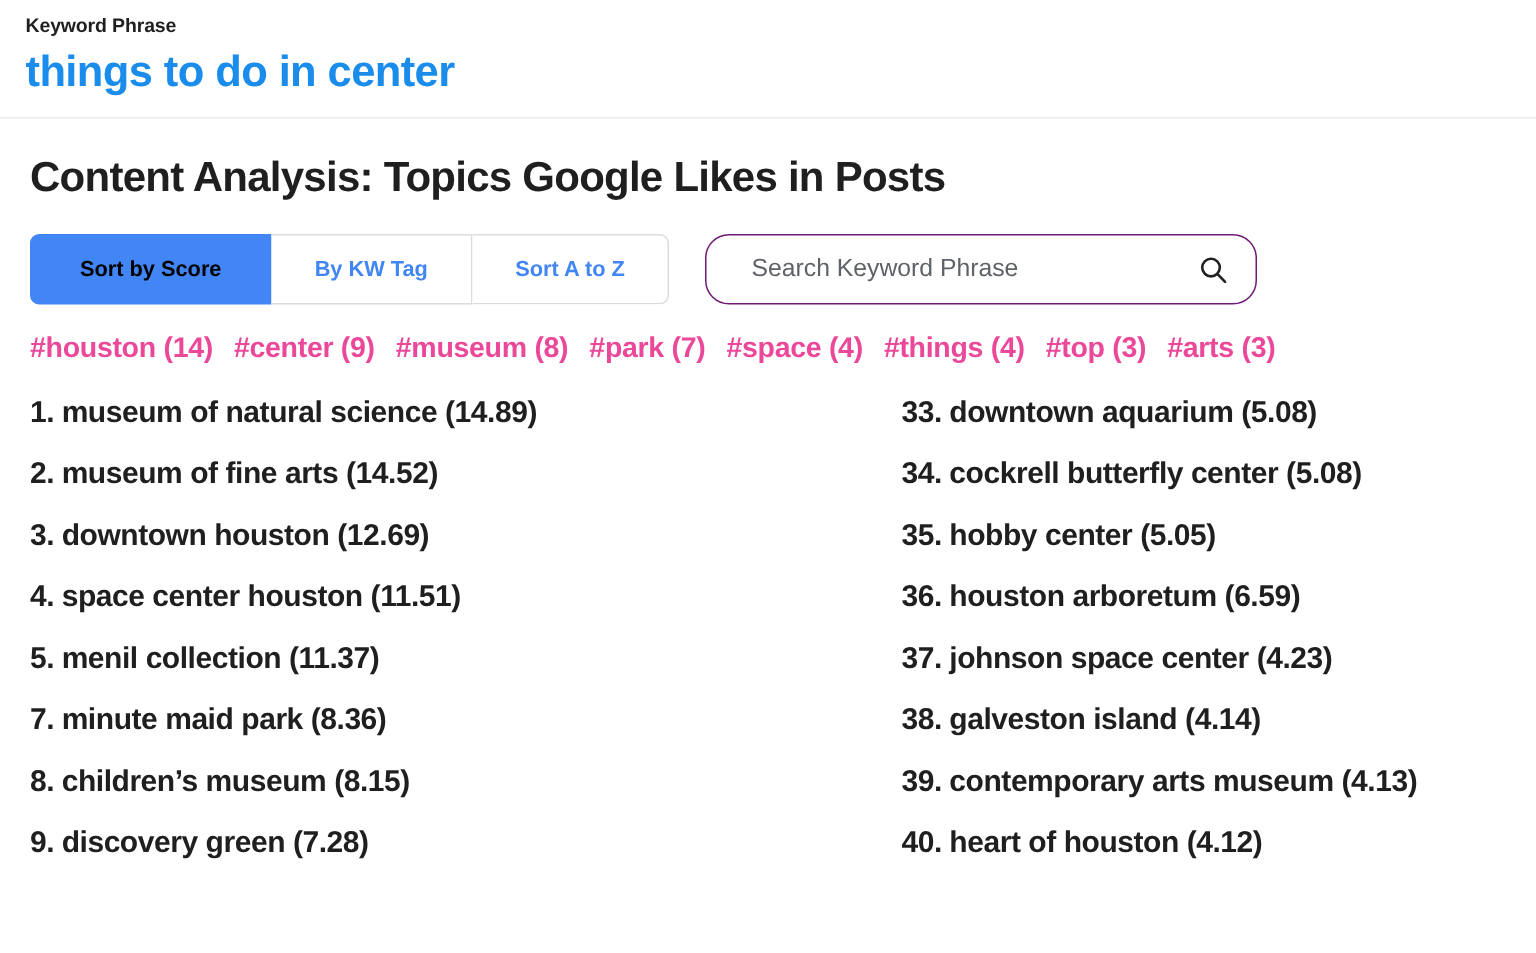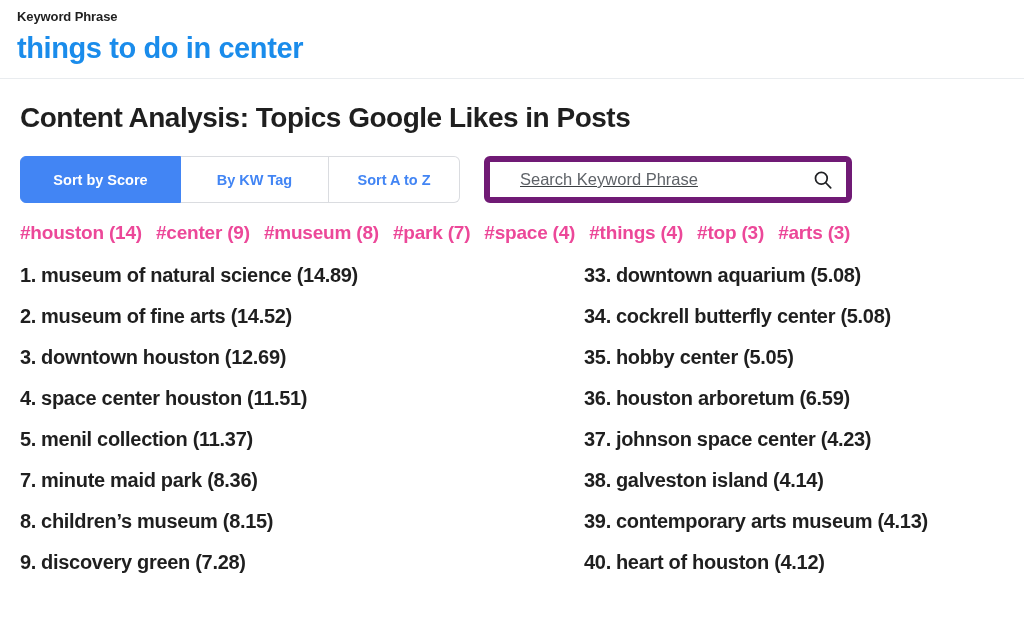--- a/index.html
+++ b/index.html
@@ -80,45 +80,44 @@
     border-left: 1px solid #dadce0;
     border-top-left-radius: 6px;
     border-bottom-left-radius: 6px;
   }
   .tab:last-child {
     border-top-right-radius: 6px;
     border-bottom-right-radius: 6px;
   }
   .tab.active {
     background: #4285f4;
-    color: #ffffff;
+    color: #000000;
     border-color: #4285f4;
   }
   .tab-0 { width: 161px; padding: 0; }
-  .tab-1 { width: 148px; padding: 12px; }
+  .tab-1 { width: 134px; padding: 12px; }
   .tab-2 { width: 131px; padding: 0; }
 
   .search-wrap {
     position: relative;
     margin-left: 24px;
     width: 368px;
     height: 47px;
   }
   .search-input {
     width: 100%;
     height: 100%;
-    border: 6px solid #701a75;
-    border-radius: 6px;
+    border: 1px solid #701a75;
+    border-radius: 16px;
     font-size: 16.5px;
     color: #3c4043;
     padding: 0 46px 0 30px;
     font-family: "Liberation Sans", sans-serif;
     background: #ffffff;
     outline: none;
-    text-decoration: underline;
   }
   .search-input::placeholder { color: #5f6368; opacity: 1; }
   .search-icon {
     position: absolute;
     right: 18px;
     top: 50%;
     transform: translateY(-50%);
     width: 22px;
     height: 22px;
     pointer-events: none;
@@ -134,20 +133,21 @@
     line-height: 26px;
     white-space: nowrap;
   }
   .tag { margin-right: 14px; cursor: pointer; }
   .tag:last-child { margin-right: 0; }
 
   
   .columns {
     display: flex;
     padding-top: 18px;
+    gap: 17px;
   }
   .col {
     flex: 0 0 auto;
   }
   .col-left { width: 584px; padding-left: 20px; }
   .col-right { width: 440px; padding-left: 604px; margin-left: -584px; }
   .col-right { padding-left: 0; margin-left: 0; width: 420px; }
 
   .item {
     font-size: 20px;

